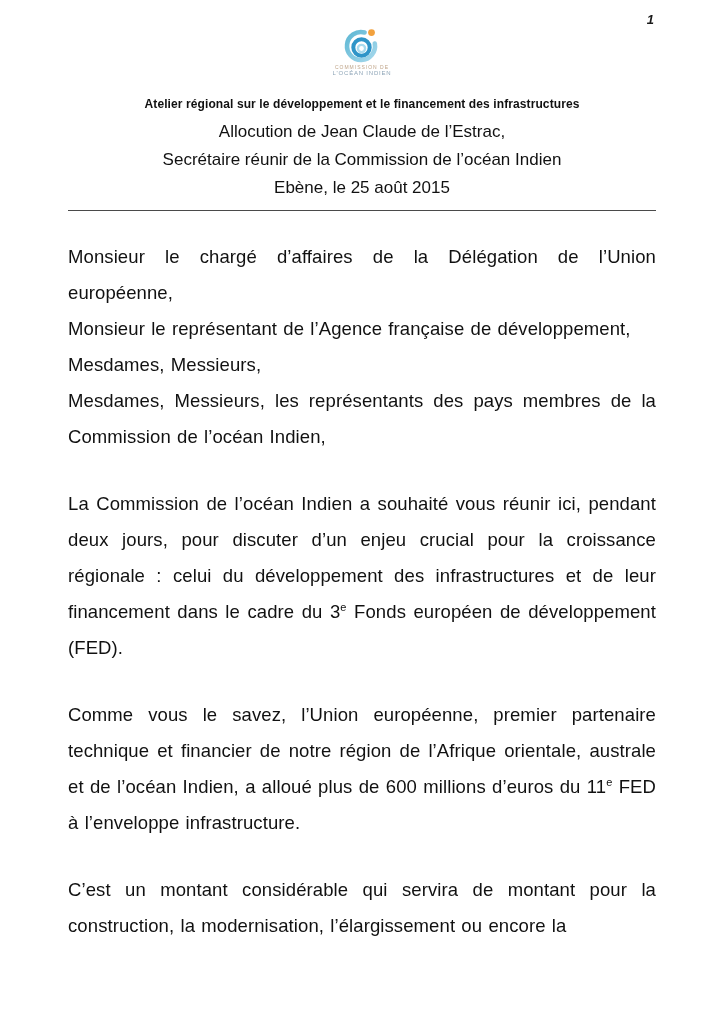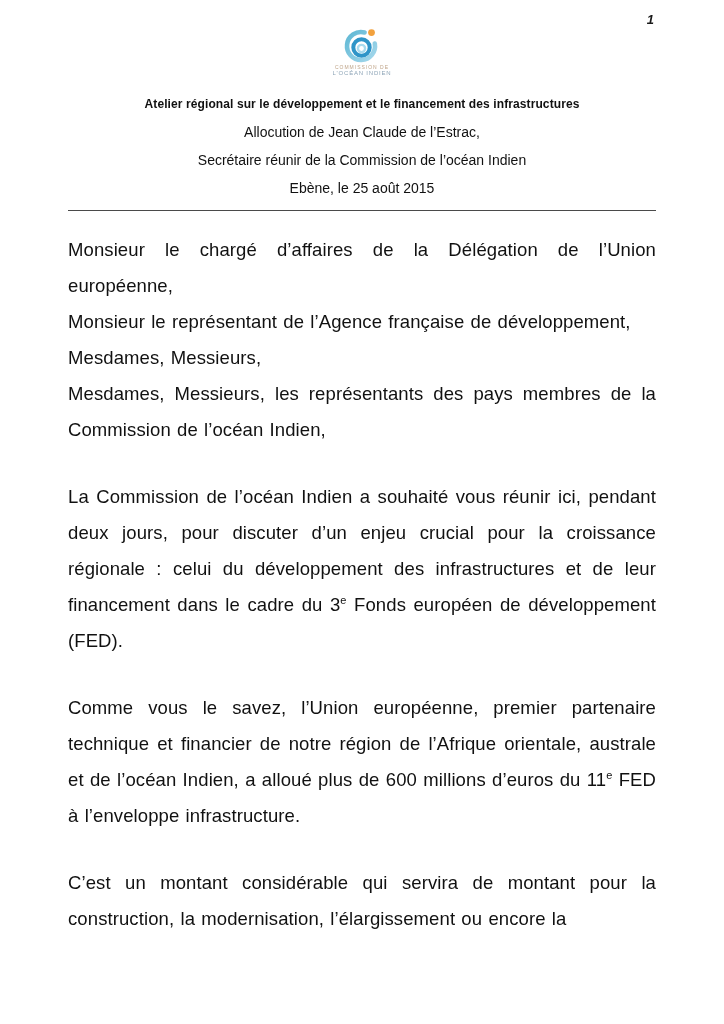--- a/index.html
+++ b/index.html
@@ -57,34 +57,34 @@
     text-align: center;
   }
   .doc-title {
     font-size: 12px;
     font-weight: bold;
     line-height: 16px;
     margin: 0 0 12px 0;
     letter-spacing: 0.1px;
   }
   .doc-subtitle {
-    font-size: 14px;
+    font-size: 17px;
     font-weight: normal;
     line-height: 16px;
     margin: 0 0 12px 0;
   }
   .header-divider {
     border: none;
     border-top: 1px solid #4a4a4a;
     margin: 14px 0 0 0;
     width: 100%;
   }
   .body-text {
     position: absolute;
-    top: 232px;
+    top: 239px;
     left: 68px;
     width: 588px;
     font-size: 18.5px;
     line-height: 36px;
     text-align: justify;
     letter-spacing: 0.1px;
     word-spacing: 1px;
   }
   .body-text p { margin: 0; }
   .body-text p.gap { margin-top: 31px; }

